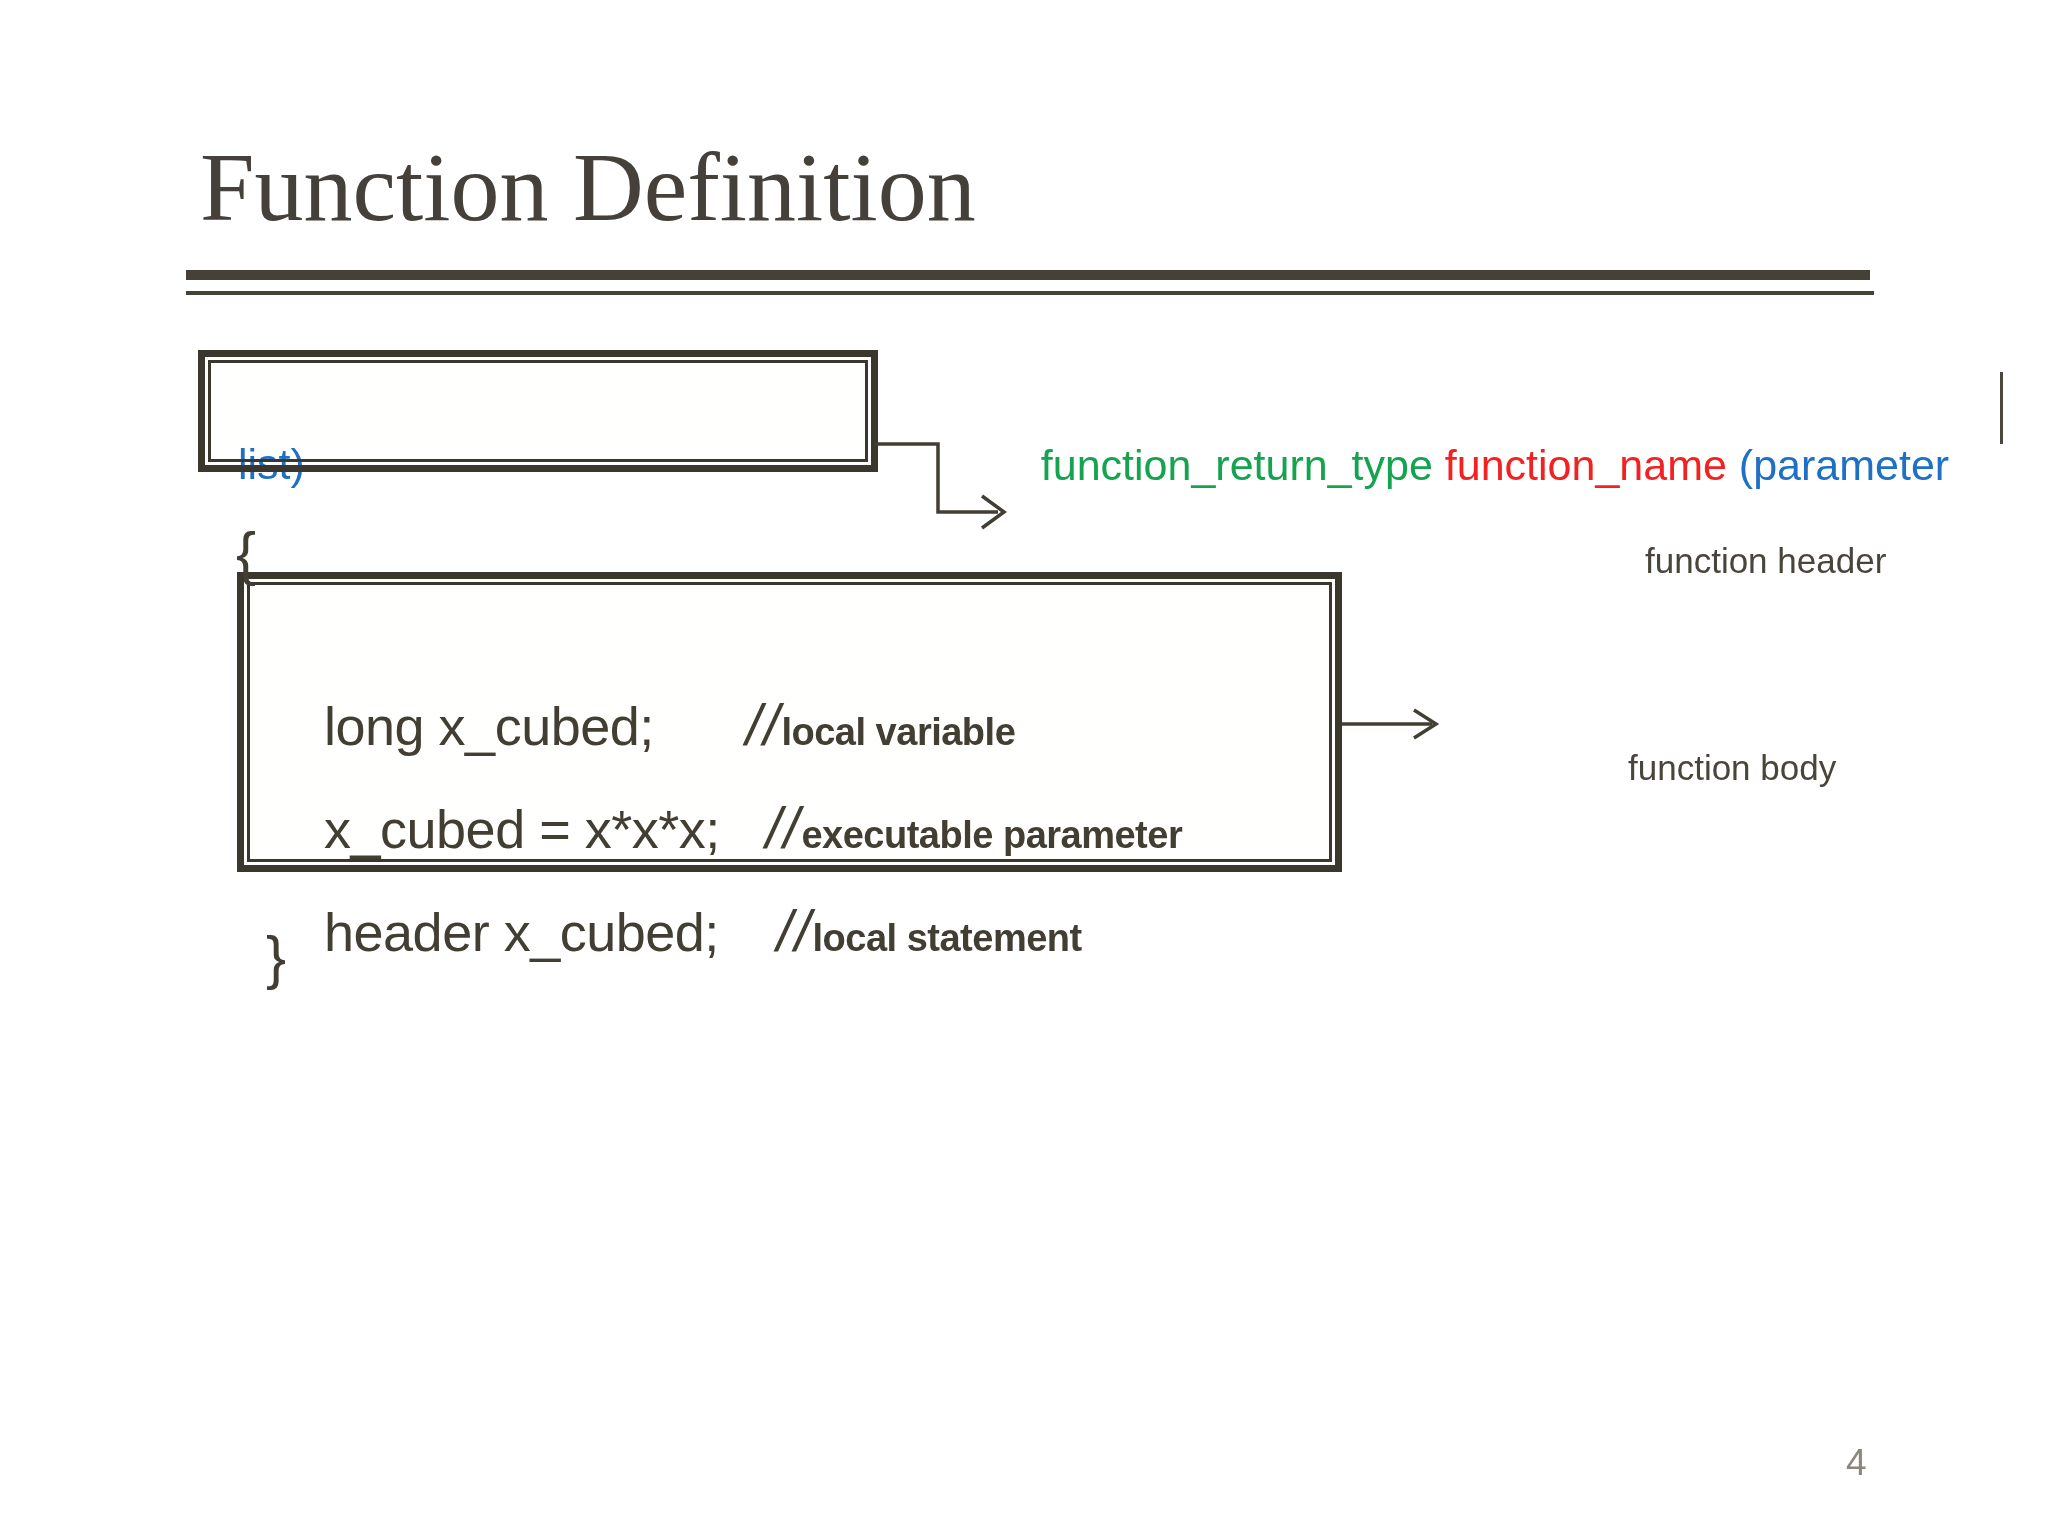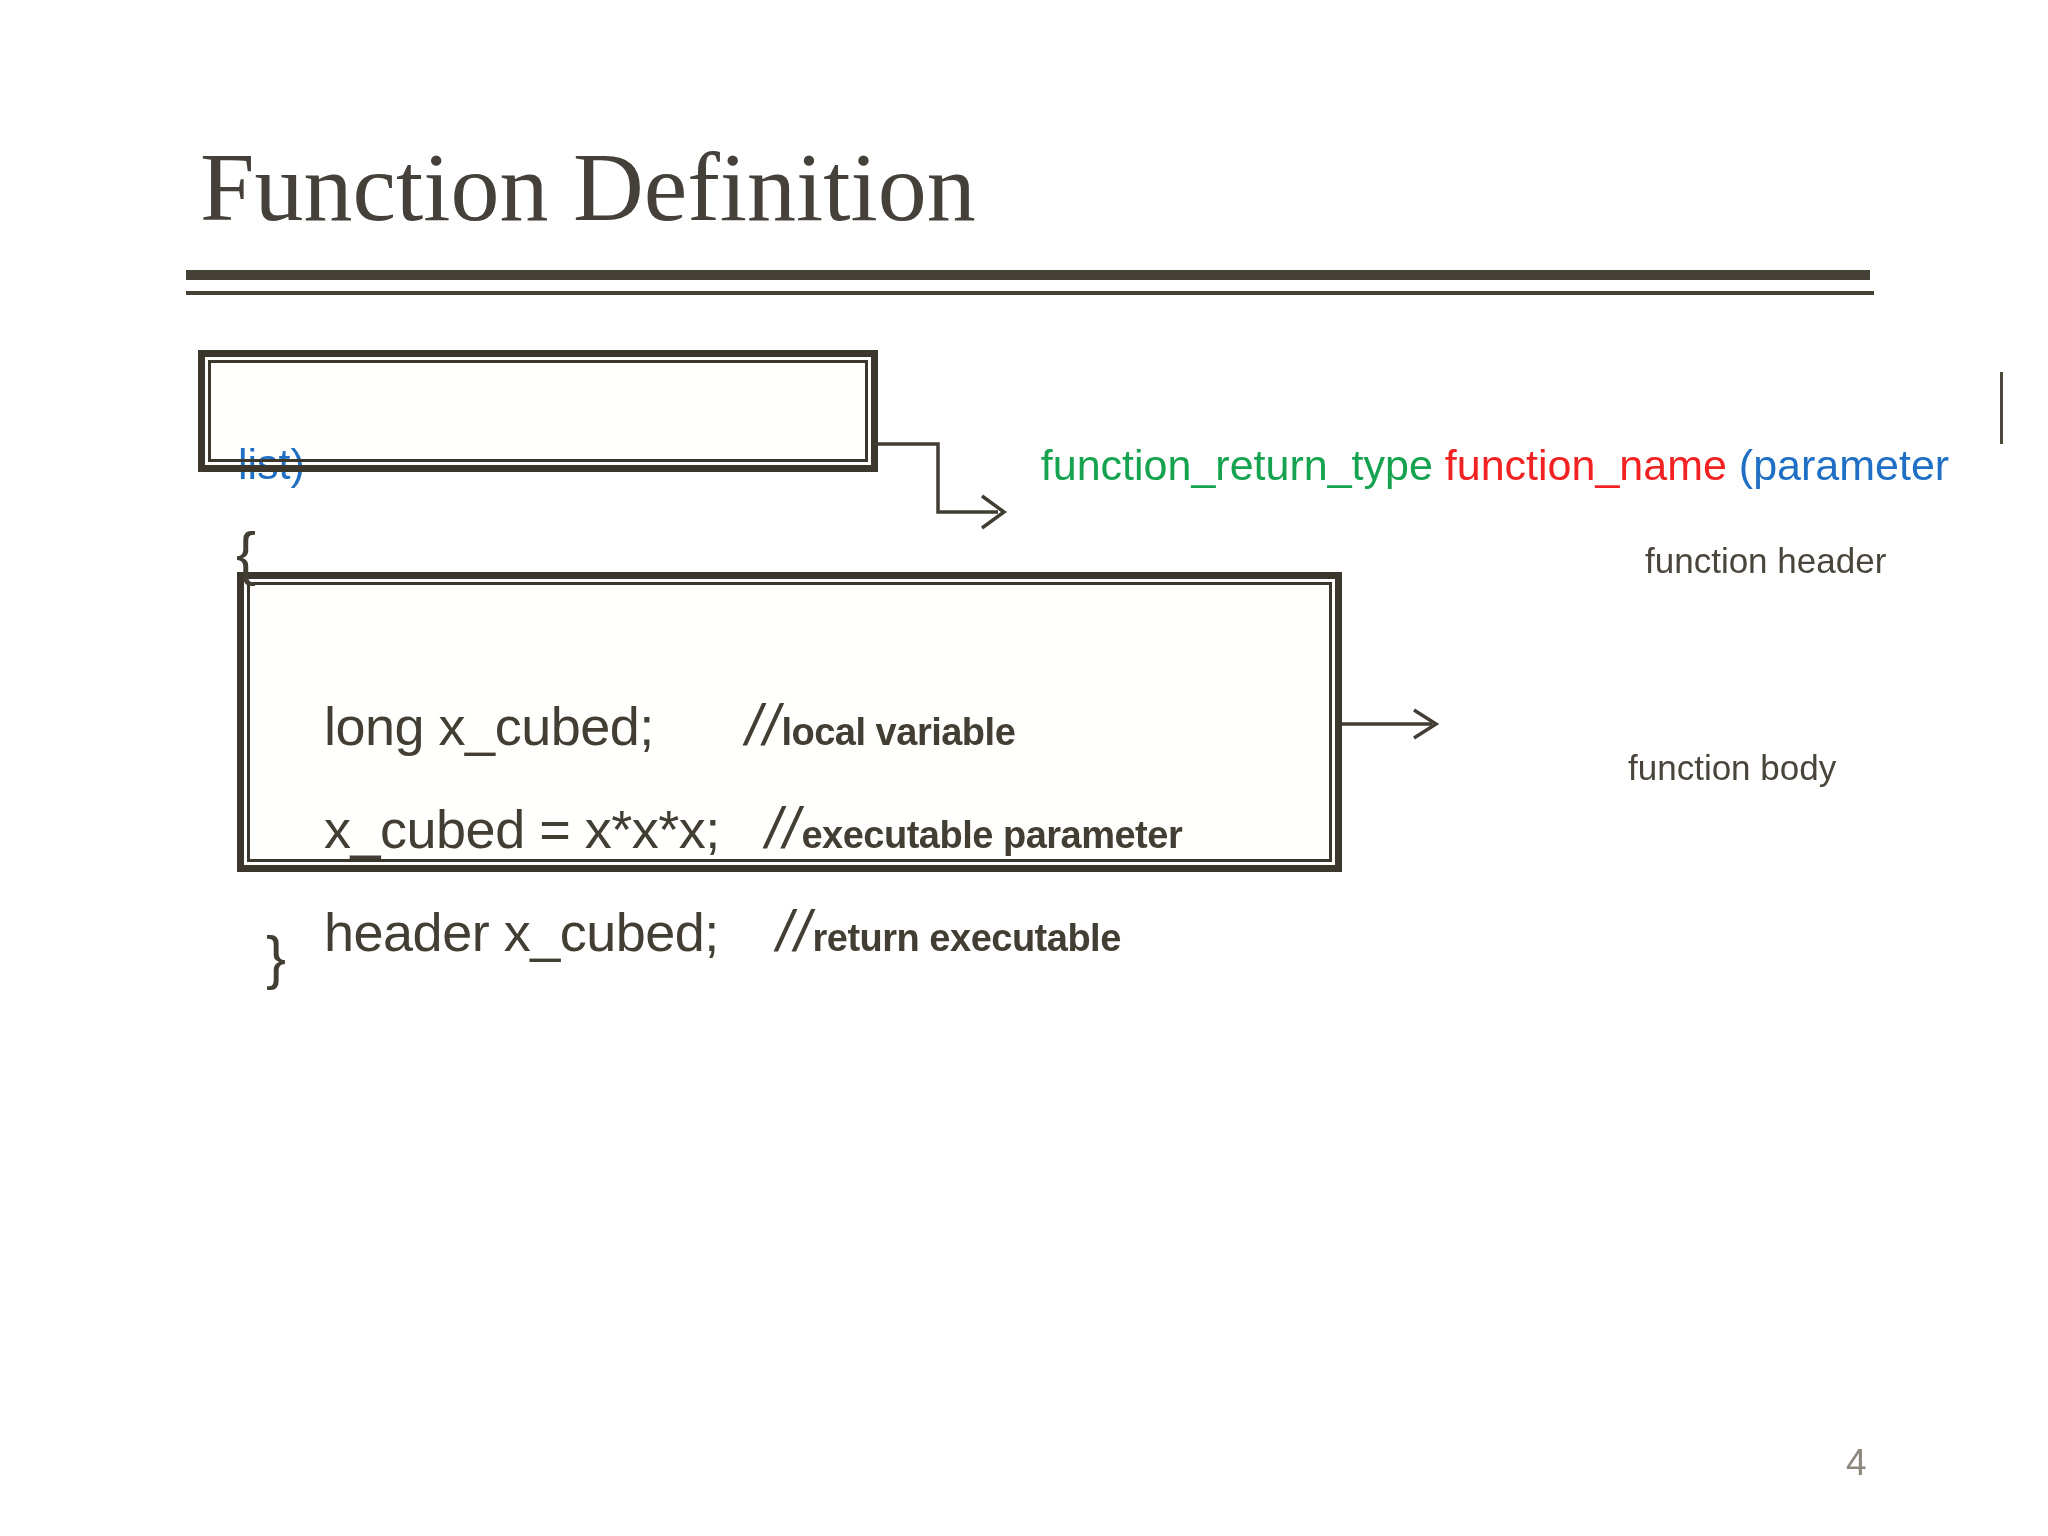--- a/index.html
+++ b/index.html
@@ -101,21 +101,21 @@
 
   <div class="abs box-bg box2"></div>
 
   <div class="abs code-line body-line bl1">
     <span class="ink">long x_cubed;</span><span class="ink slashes sl1">//</span><span class="ink comment">local variable</span>
   </div>
   <div class="abs code-line body-line bl2">
     <span class="ink">x_cubed = x*x*x;</span><span class="ink slashes sl2">//</span><span class="ink comment">executable parameter</span>
   </div>
   <div class="abs code-line body-line bl3">
-    <span class="ink">header x_cubed;</span><span class="ink slashes sl3">//</span><span class="ink comment">return executable</span>
+    <span class="ink">header x_cubed;</span><span class="ink slashes sl3">//</span><span class="ink comment">local statement</span>
   </div>
 
   <div class="abs box-frame box2f"></div>
 
   <svg class="abs arrow arrow2" width="110" height="36" viewBox="0 0 110 36">
     <path d="M2 18 H92" fill="none" stroke="#433e33" stroke-width="3.5"></path>
     <path d="M74 4 L96 18 L74 32" fill="none" stroke="#433e33" stroke-width="3.5"></path>
   </svg>
 
   <div class="abs page-number">4</div>

